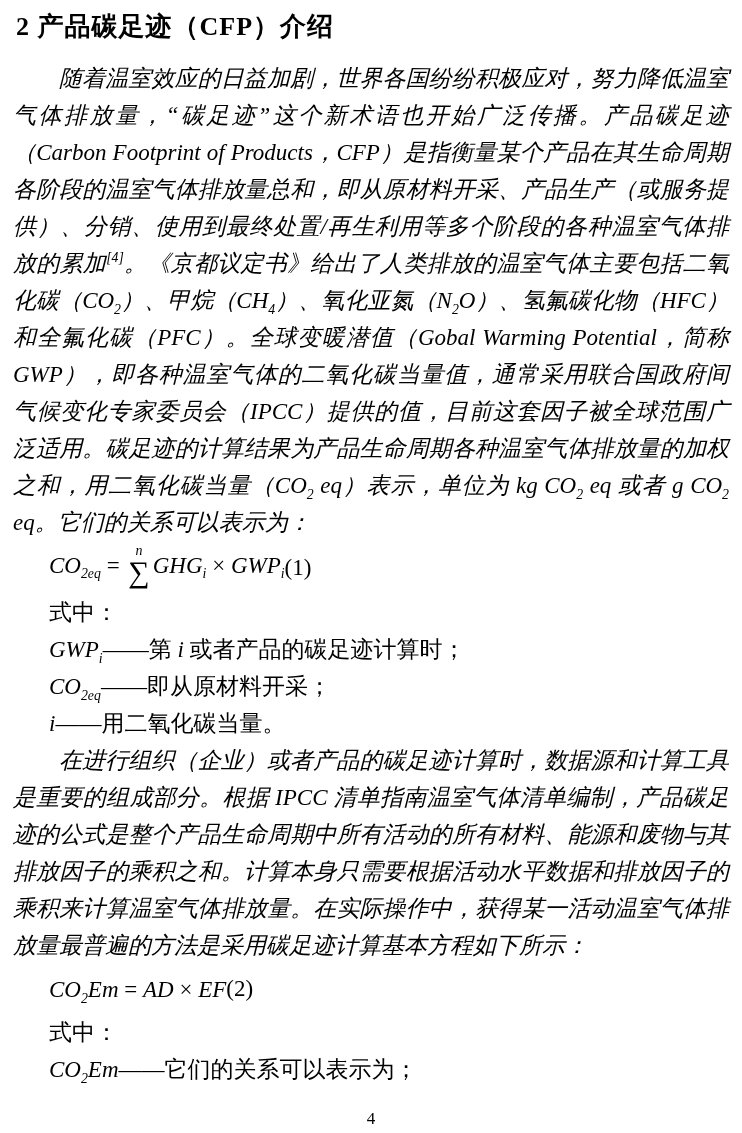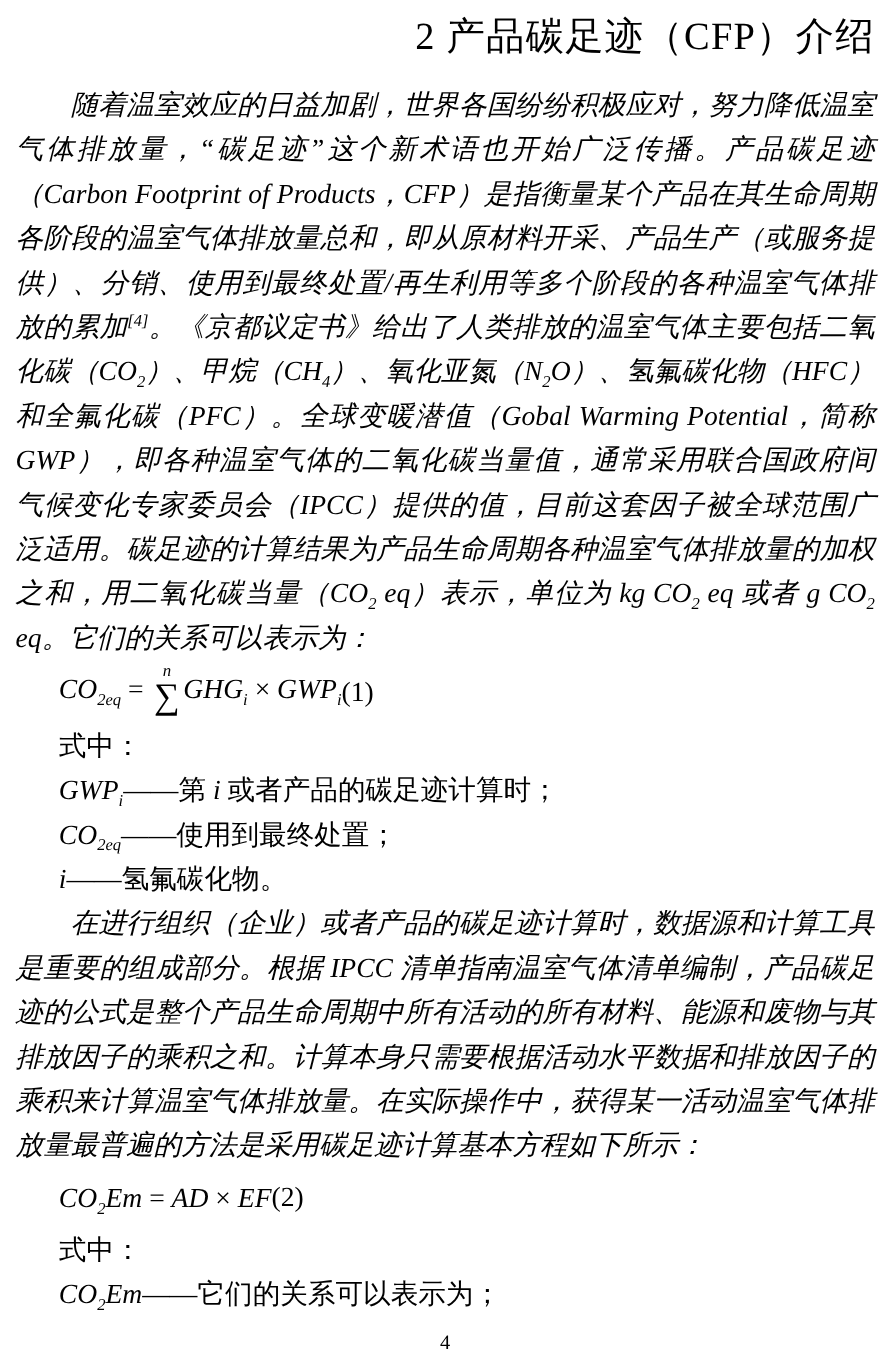--- a/index.html
+++ b/index.html
@@ -9,25 +9,24 @@
     background: #ffffff;
     color: #000000;
     font-family: "Liberation Serif", "DejaVu Serif", serif;
     position: relative;
     overflow: hidden;
   }
   .doc {
     padding: 4px 13px 0 13px;
   }
   .title {
-    font-size: 32px;
-    font-weight: normal;
+    font-size: 26px;
+    font-weight: bold;
     margin: 5px 0 16px 3px;
     letter-spacing: 1px;
-    text-align: right;
   }
   .para {
     font-size: 23px;
     line-height: 37px;
     text-align: justify;
     text-indent: 2em;
     margin: 0;
     font-style: italic;
   }
   .formula-row {
@@ -92,22 +91,22 @@
     <span class="formula"><span class="it">CO</span><sub class="it">2eq</sub><span> = </span><span class="stack">
           <span class="stack-top">n</span>
           <span class="stack-bot">∑</span>
         </span><span class="it">GHG</span><sub class="it">i</sub><span> × </span><span class="it">GWP</span><sub class="it">i</sub></span>
     <span class="formula-number">(1)</span>
   </div>
 
   <p class="label">式中：</p>
 
   <p class="def"><span class="it">GWP</span><sub class="it">i</sub><span>——第 </span><span class="it">i</span><span> 或者产品的碳足迹计算时；</span></p>
-  <p class="def"><span class="it">CO</span><sub class="it">2eq</sub><span>——使用到最终处置；</span></p>
-  <p class="def"><span class="it">i</span><span>——氢氟碳化物。</span></p>
+  <p class="def"><span class="it">CO</span><sub class="it">2eq</sub><span>——即从原材料开采；</span></p>
+  <p class="def"><span class="it">i</span><span>——用二氧化碳当量。</span></p>
 
   <p class="para">在进行组织（企业）或者产品的碳足迹计算时，数据源和计算工具是重要的组成部分。根据 IPCC 清单指南温室气体清单编制，产品碳足迹的公式是整个产品生命周期中所有活动的所有材料、能源和废物与其排放因子的乘积之和。计算本身只需要根据活动水平数据和排放因子的乘积来计算温室气体排放量。在实际操作中，获得某一活动温室气体排放量最普遍的方法是采用碳足迹计算基本方程如下所示：</p>
 
   <div class="formula-row">
     <span class="formula"><span class="it">CO</span><sub class="it">2</sub><span class="it">Em</span><span> = </span><span class="it">AD</span><span> × </span><span class="it">EF</span></span>
     <span class="formula-number">(2)</span>
   </div>
 
   <p class="label">式中：</p>
 

